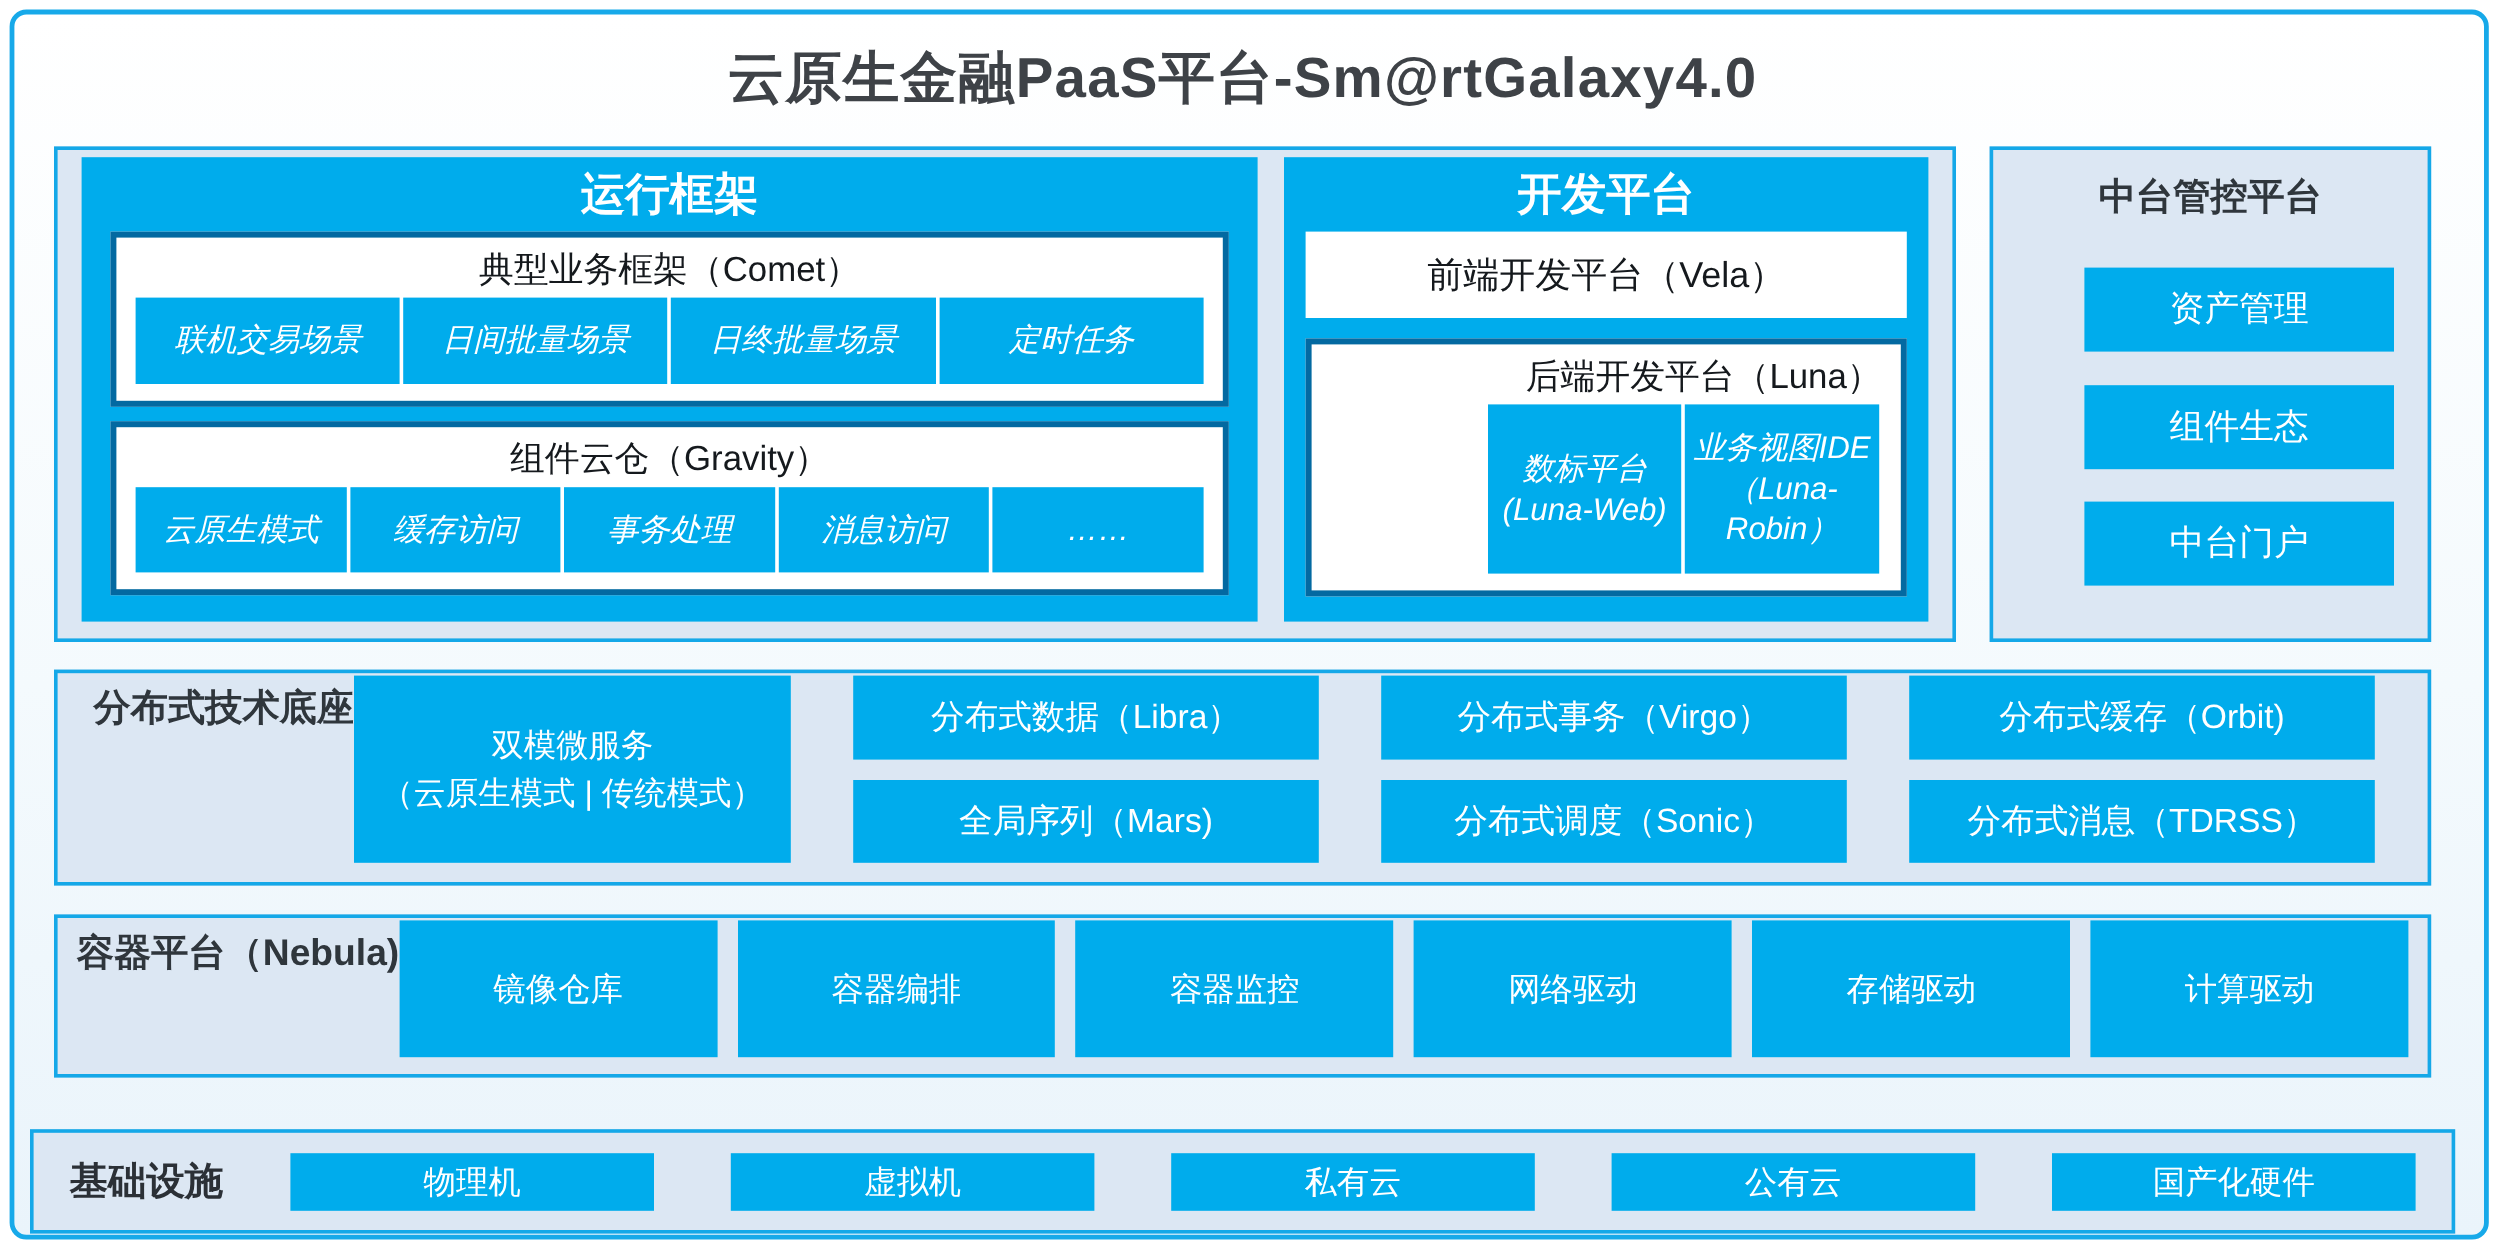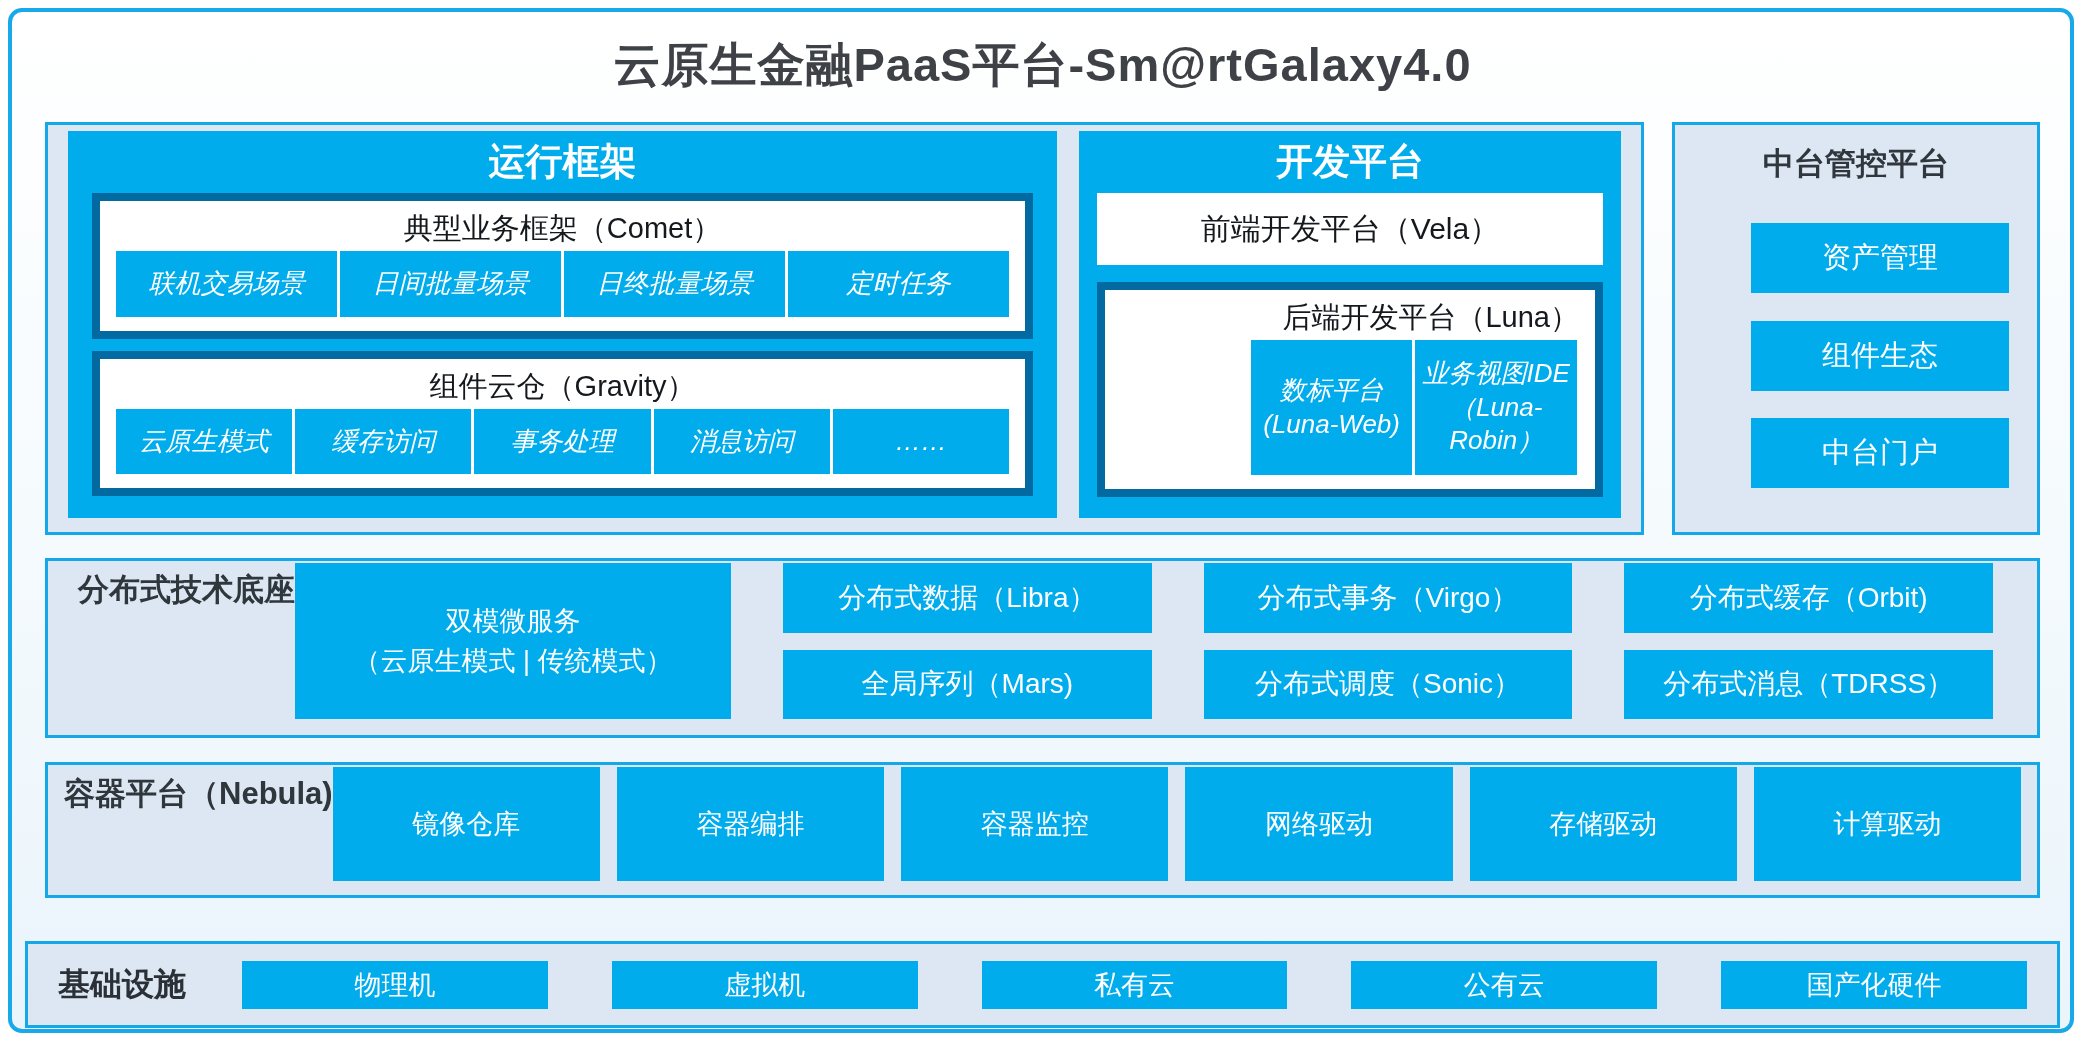--- a/index.html
+++ b/index.html
@@ -8,21 +8,21 @@
     font-family:"Liberation Sans","DejaVu Sans",sans-serif;
     background:#ffffff;
     position:relative;
   }
   .outer-frame {
     position:absolute; inset:8px;
     border:4px solid #17a9e9;
     border-radius:14px;
     background:linear-gradient(180deg,#ffffff 0%,#f4fafd 55%,#eaf4fb 100%);
     box-sizing:border-box;
-    padding:14px 30px 10px 33px;
+    padding:14px 44px 10px 33px;
     overflow:hidden;
   }
   .main-title {
     height:78px; line-height:78px;
     text-align:center;
     font-size:47px; font-weight:700;
     color:#3e4247; letter-spacing:1px;
     margin-bottom:18px;
   }
   .panel {
@@ -51,21 +51,21 @@
   .bluebox { background:#00acec; display:flex; flex-direction:column; box-sizing:border-box; }
   .bluebox-title {
     height:62px; line-height:62px; text-align:center;
     color:#ffffff; font-size:37px; font-weight:700; flex:0 0 auto;
   }
   .runtime-box { flex:1.86; padding:0 24px 22px; }
   .dev-box { flex:1; padding:0 18px 21px; }
 
   .white-frame {
     background:#ffffff;
-    border:8px solid #0369a1;
+    border:5px solid #0369a1;
     box-sizing:border-box;
     display:flex; flex-direction:column;
     padding:4px 16px 14px;
   }
   .frame-title {
     text-align:center; font-size:29px; color:#15191d;
     height:46px; line-height:46px; flex:0 0 auto;
   }
   .frames-stack { flex:1; display:flex; flex-direction:column; gap:12px; }
   .frames-stack .white-frame { flex:1; }
@@ -83,21 +83,21 @@
 
   .mid-panel { width:368px; padding:8px 28px 16px; display:flex; flex-direction:column; }
   .mid-title { height:62px; line-height:62px; }
   .mid-items { flex:1; display:flex; flex-direction:column; justify-content:space-evenly; }
   .mid-items .chip { height:70px; font-size:29px;margin-left:48px; }
 
   
   .dist-panel { margin-top:23px; height:180px; padding:2px 44px 16px 30px; display:flex; flex-direction:row; }
   .dist-title { height:54px; line-height:54px; flex:0 0 auto; }
   .dist-body { flex:1; display:flex; gap:52px; }
-  .dual-chip { width:436px; flex:0 0 auto; flex-direction:column; justify-content:center; font-size:27px; line-height:1.5; }
+  .dual-chip { width:364px; flex:0 0 auto; flex-direction:column; justify-content:center; font-size:27px; line-height:1.5; }
   .dist-col { flex:1; display:flex; flex-direction:column; gap:17px; }
   .dist-col .chip { flex:1; font-size:28px; }
 
   
   .cont-panel { margin-top:24px; height:136px; padding:2px 16px 14px; display:flex; }
   .cont-title { height:54px; line-height:54px; flex:0 0 auto; }
   .cont-items { flex:1; display:flex; gap:17px; }
   .cont-items .chip { flex:1; font-size:27px; }
 
   

